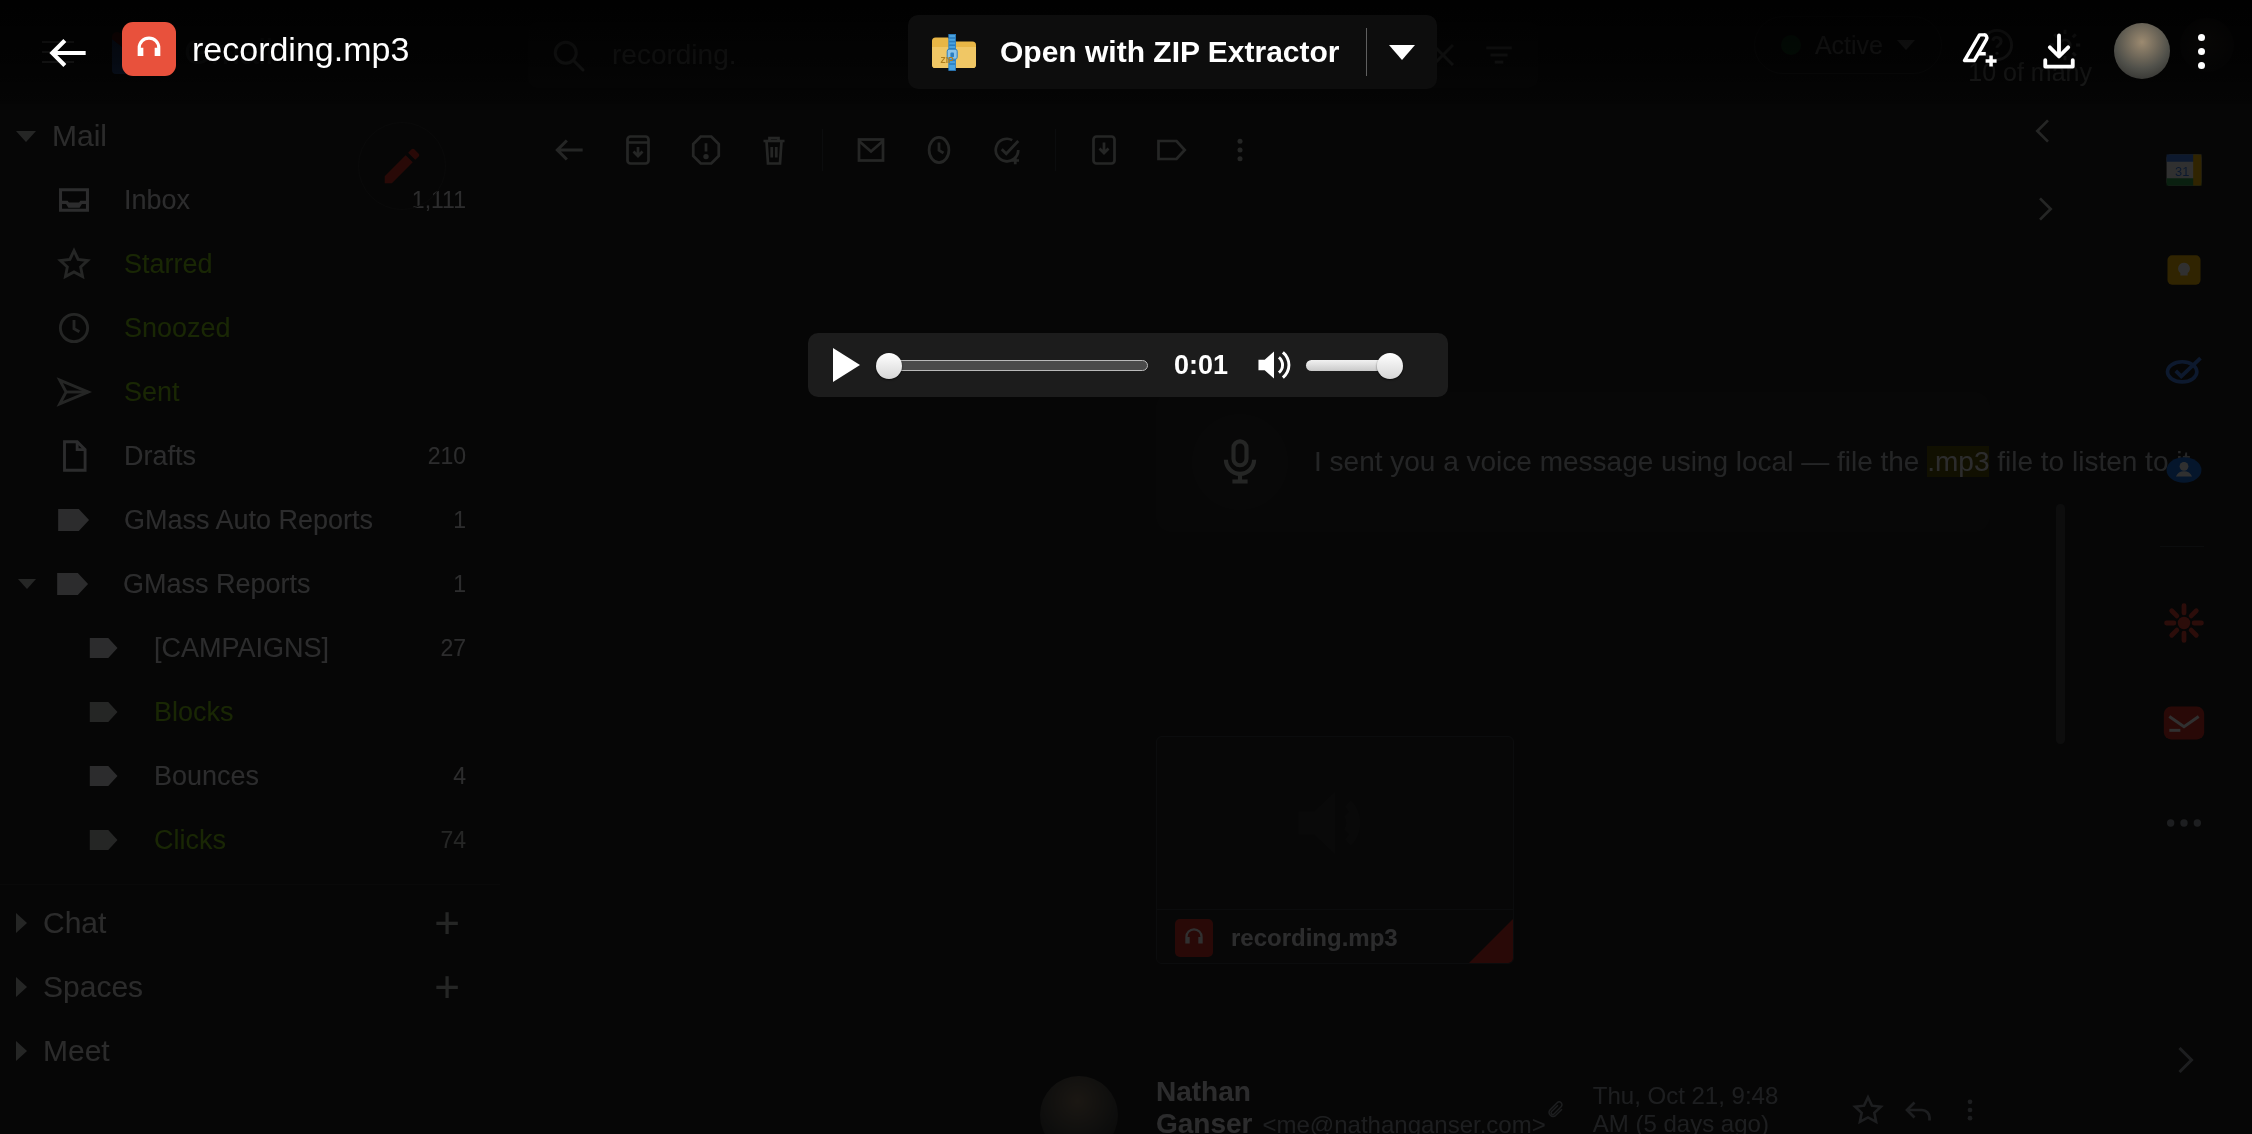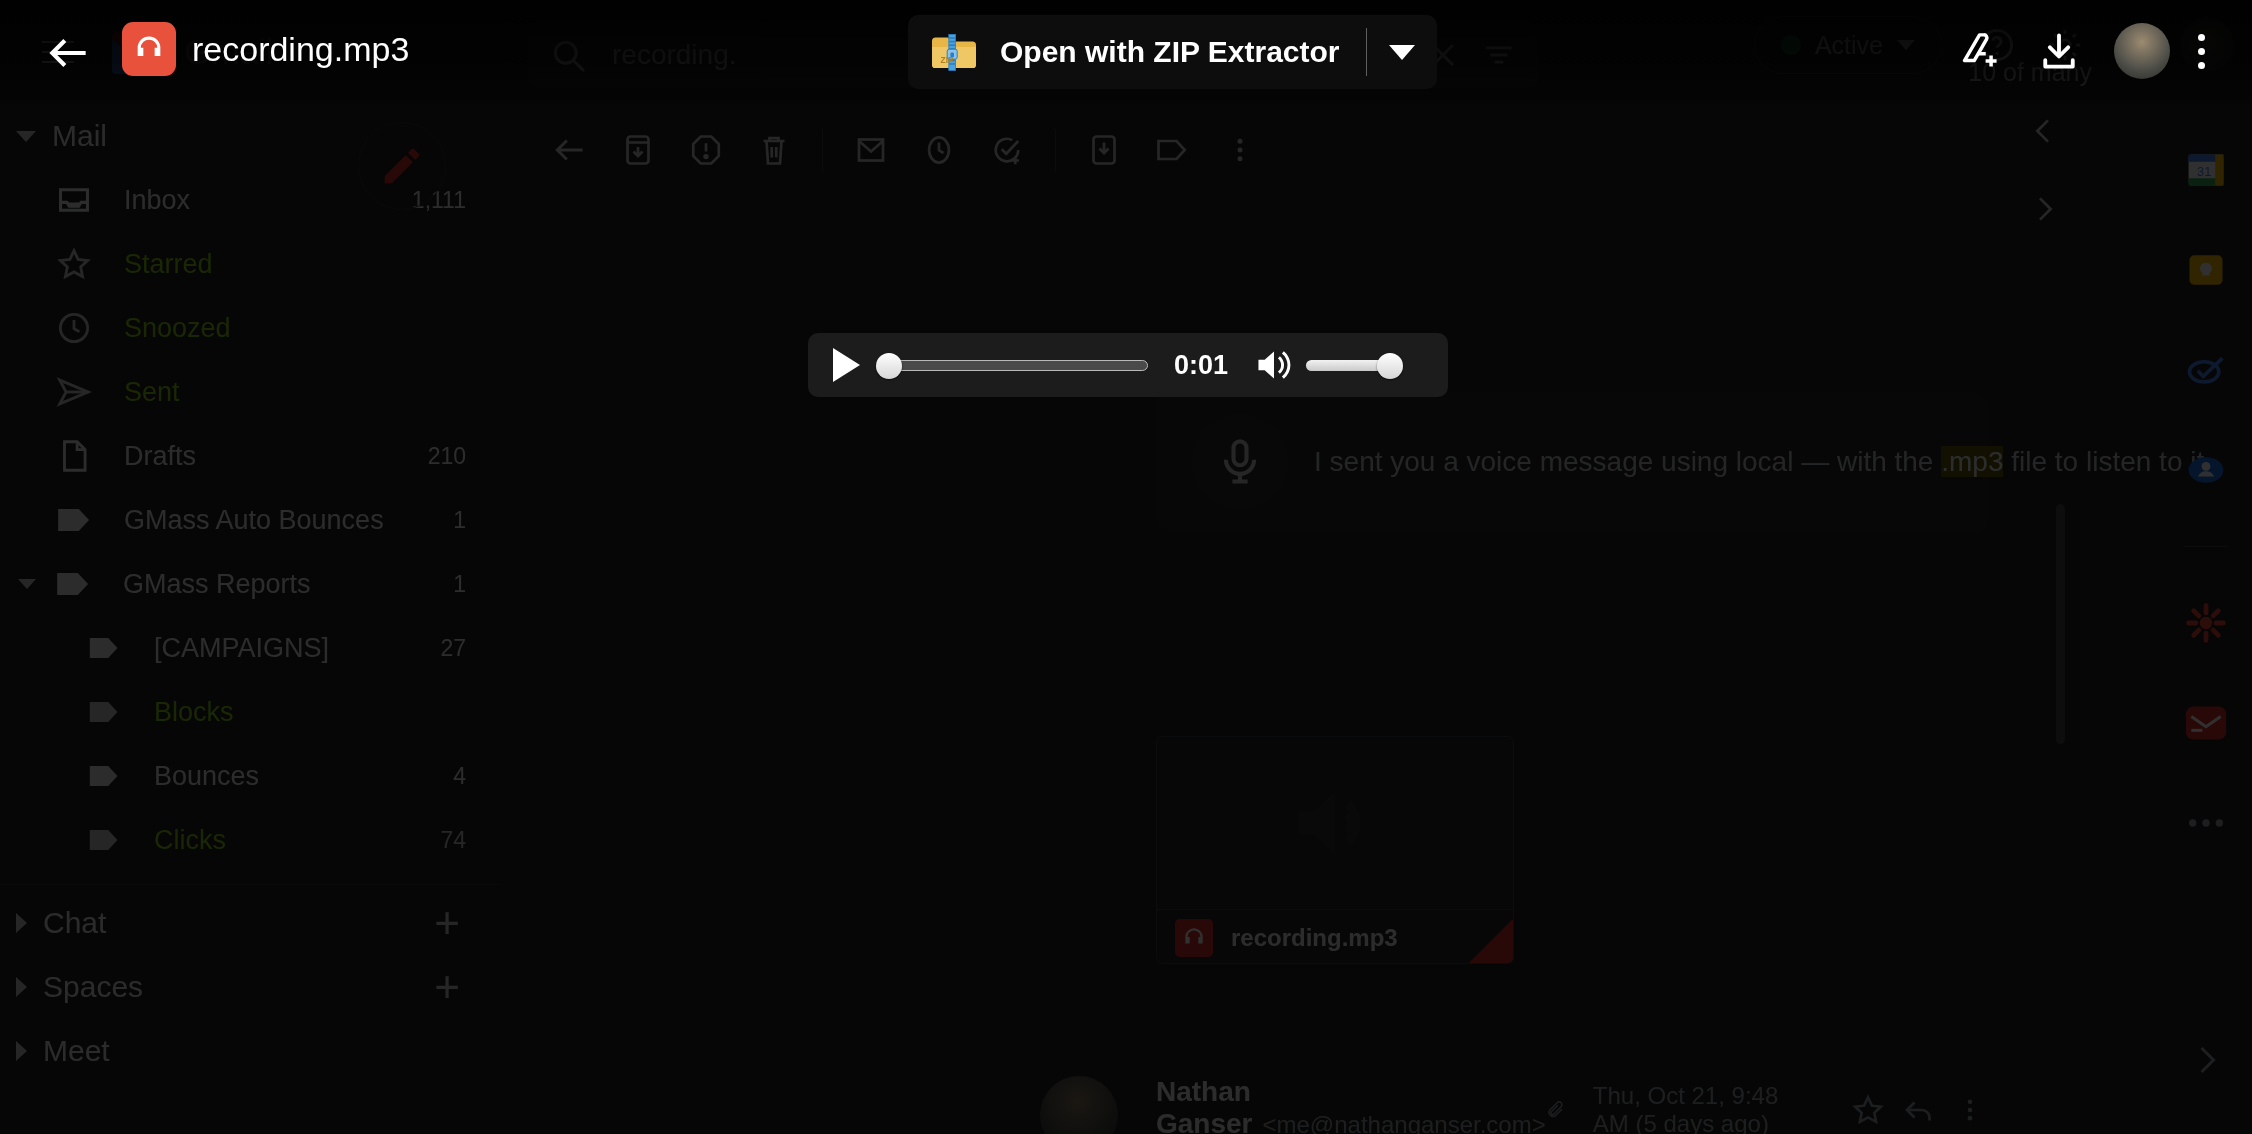--- a/index.html
+++ b/index.html
@@ -102,21 +102,21 @@
   .msg-head { position:absolute; left: 540px; right: 170px; top: 880px; display:flex; align-items:flex-start; }
   .msg-avatar { width: 78px; height: 78px; border-radius:50%; flex:none;
     background: radial-gradient(circle at 48% 32%, #8d7a63 0%, #4a4a46 55%, #232323 100%); }
   .msg-names { margin-left: 38px; }
   .msg-from { font-size: 28px; color:#e8eaed; font-weight: bold; }
   .msg-from .addr { font-size: 24px; color:#9aa0a6; font-weight: normal; margin-left: 10px; }
   .msg-meta { margin-left:auto; display:flex; align-items:center; gap: 10px; }
   .msg-meta .dt { font-size: 24px; color:#9aa0a6; margin: 0 26px 0 18px; }
 
   
-  .rail { position:absolute; right:0; top: 104px; width: 92px; bottom:16px; display:flex; flex-direction:column; align-items:center; padding-top: 42px; gap: 52px; }
+  .rail { position:absolute; right:0; top: 104px; width: 92px; bottom:16px; display:flex; flex-direction:column; align-items:flex-start; padding-top: 42px; gap: 52px; }
   .rail-ico { width: 48px; height: 48px; display:flex; align-items:center; justify-content:center; }
   .rail-div { width: 44px; height:1px; background:#3c4043; }
 
   .scrollbar { position:absolute; right: 95px; top: 400px; width: 9px; height: 240px; background:#5f6368; border-radius: 5px; opacity:.55; }
 
   
   .ov-topbar { position:absolute; left:0; top:0; width: 100%; height: 104px;
     background: linear-gradient(180deg, rgba(0,0,0,.86) 0%, rgba(0,0,0,.60) 60%, rgba(0,0,0,.22) 100%); }
   .ov-back { position:absolute; left: 40px; top: 24px; width: 58px; height:58px; display:flex; align-items:center; justify-content:center; }
   .ov-fileicon { position:absolute; left: 122px; top: 22px; width: 54px; height: 54px; border-radius: 11px; background:#e8513c; display:flex; align-items:center; justify-content:center; }
@@ -300,21 +300,21 @@
         <span class="lbl">Drafts</span>
         <span class="cnt">210</span>
       </div>
 
       <div class="nav-item lv0 bold">
         <span class="ico">
           <svg width="38" height="34" viewBox="0 0 24 20" fill="#e8eaed">
               <path d="M2 3h13l6.5 7L15 17H2z"></path>
             </svg>
         </span>
-        <span class="lbl">GMass Auto Bounces</span>
+        <span class="lbl">GMass Auto Reports</span>
         <span class="cnt">1</span>
       </div>
 
       <div class="nav-item expander bold">
         <span class="exp-tri"></span>
         <span class="ico">
           <svg width="38" height="34" viewBox="0 0 24 20" fill="#e8eaed">
               <path d="M2 3h13l6.5 7L15 17H2z"></path>
             </svg>
         </span>
@@ -465,21 +465,21 @@
 
         <div class="notice-card">
           <div class="notice-mic">
             <svg width="52" height="52" viewBox="0 0 24 24" fill="none" stroke="#c4c7c5" stroke-width="1.9">
               <rect x="9" y="2.5" width="6" height="11" rx="3"></rect>
                 <path d="M5.5 11a6.5 6.5 0 0013 0"></path>
                 <path d="M12 17.5V21M8.5 21h7"></path>
             </svg>
           </div>
           <div class="notice-text">
-            <span>I sent you a voice message using local</span><span> — with the </span><span class="hl">.mp3</span><span> file to listen to it.</span>
+            <span>I sent you a voice message using local</span><span> — file the </span><span class="hl">.mp3</span><span> file to listen to it.</span>
           </div>
         </div>
 
         <div class="attach-card">
           <div class="attach-prev">
             <svg width="110" height="110" viewBox="0 0 24 24" fill="#2f2f2f">
               <path d="M4 9.5h3.5L12 5.2v13.6L7.5 14.5H4z"></path>
               <path d="M14.2 8.4a5.2 5.2 0 010 7.2l1.3 1.3a7 7 0 000-9.8z"></path>
               <path d="M14 10.6a2.3 2.3 0 010 2.8l1.1 1.1a3.8 3.8 0 000-5z"></path>
             </svg>

